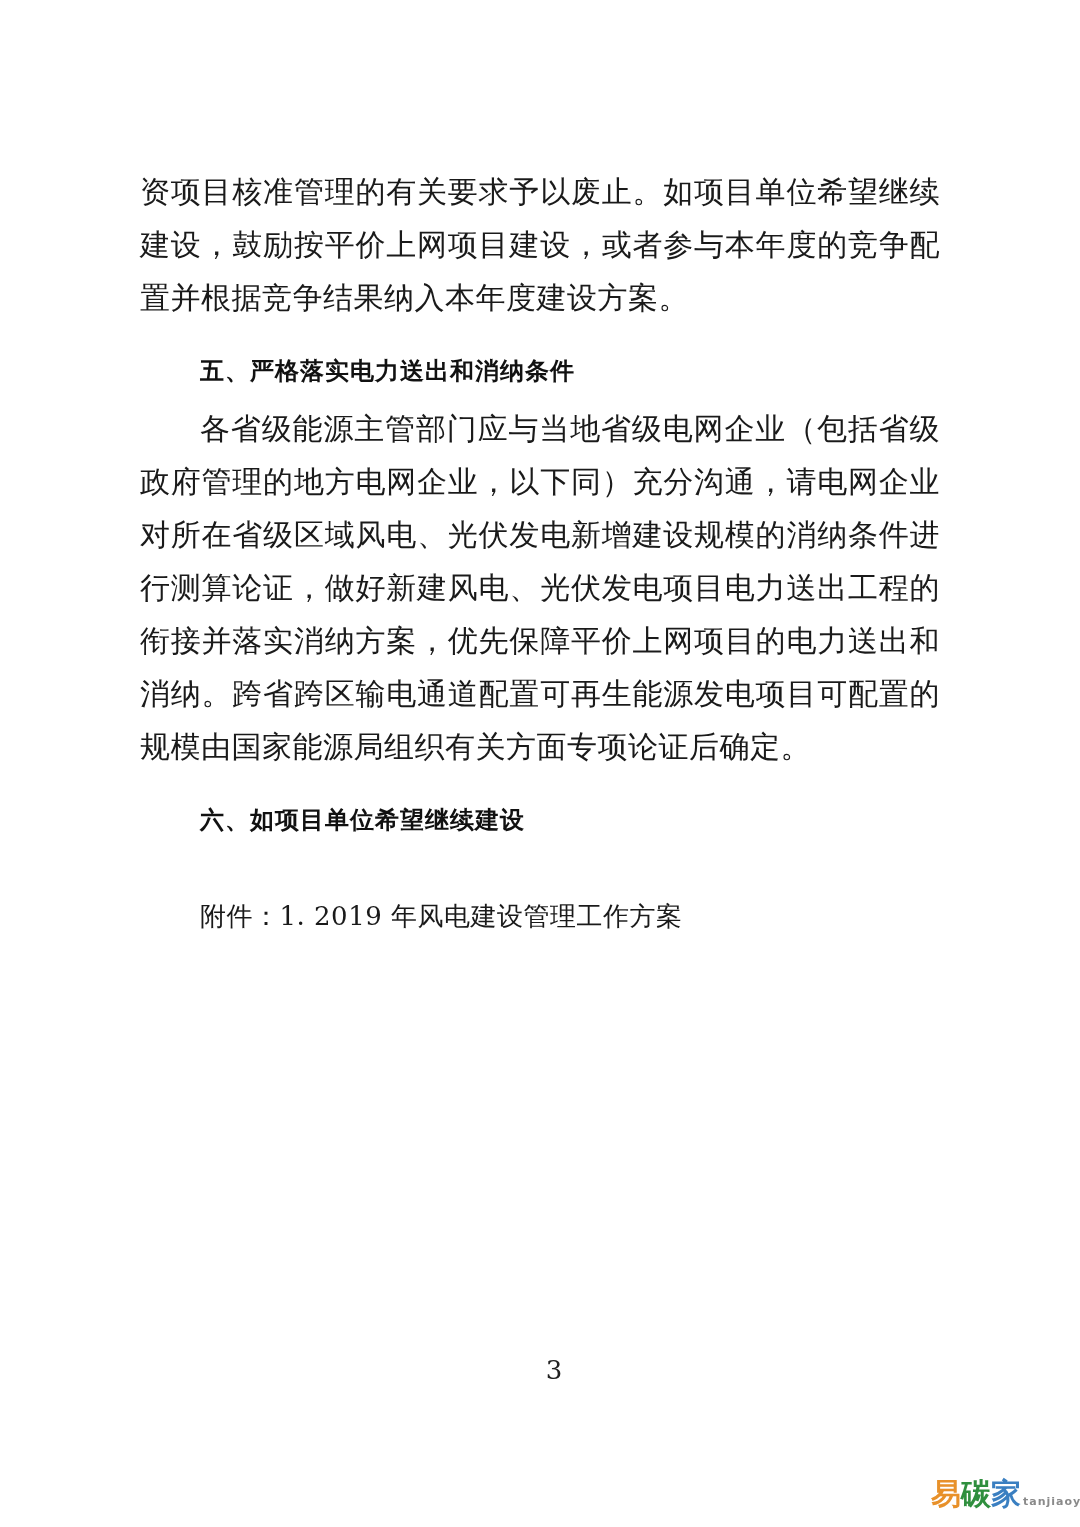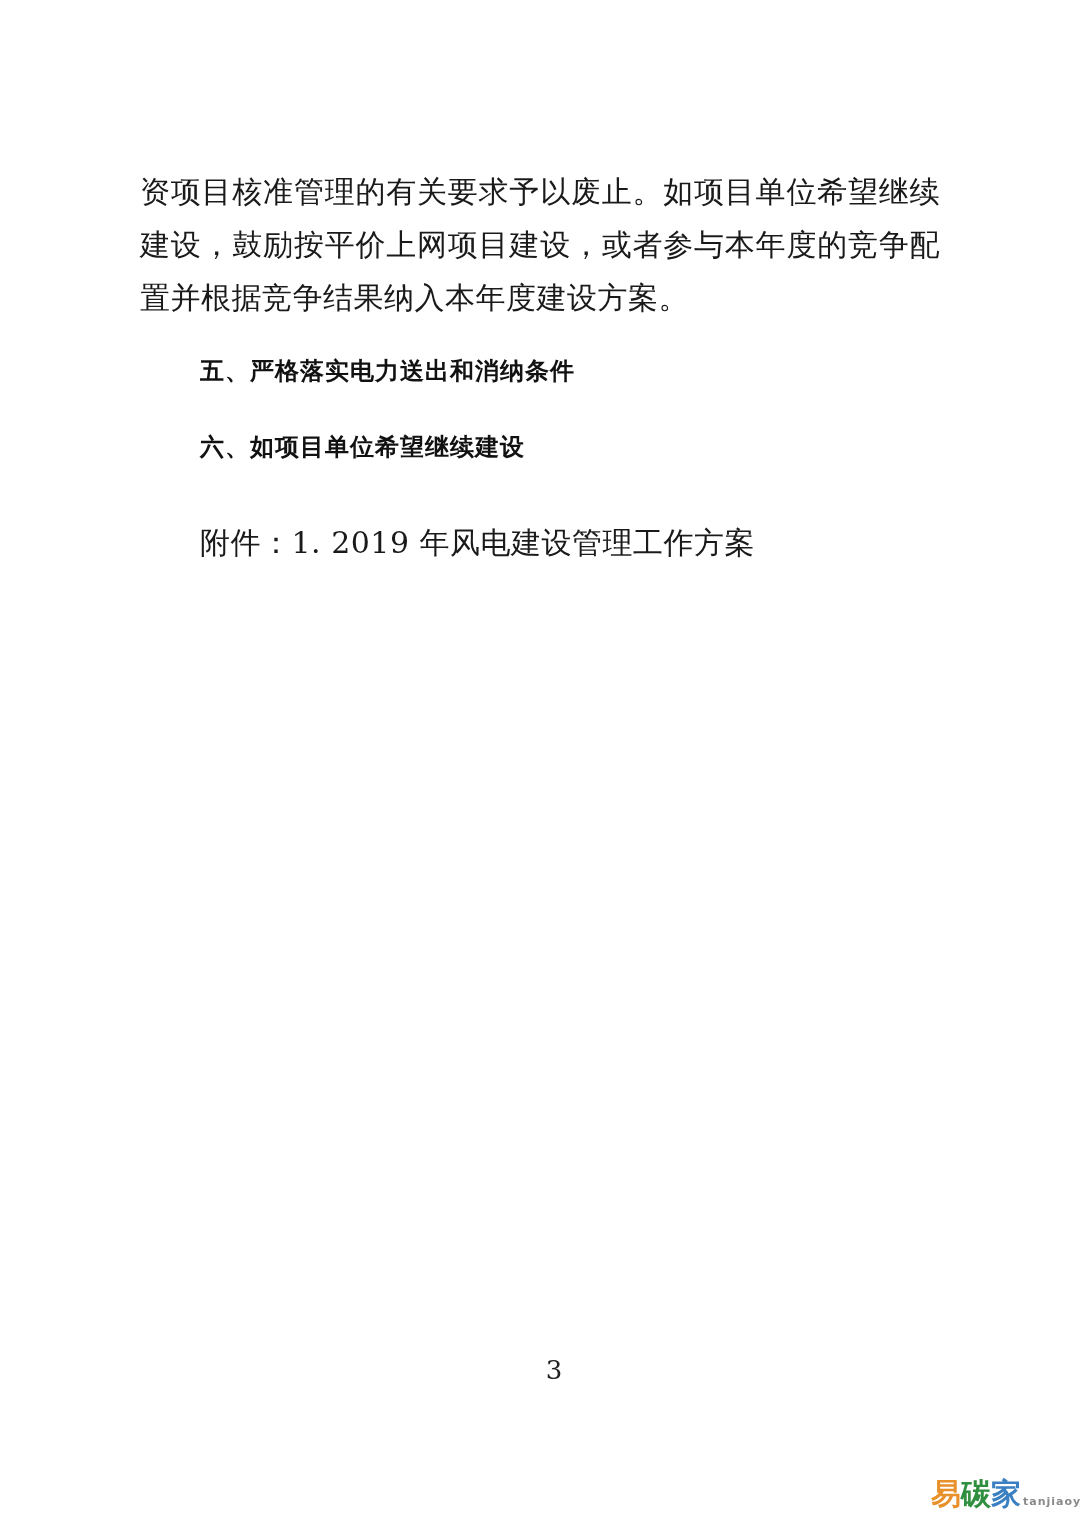--- a/index.html
+++ b/index.html
@@ -44,21 +44,21 @@
     line-height: 58px;
     color: #111111;
     text-indent: 60px;
     letter-spacing: 1px;
     margin: 6px 0 2px 0;
   }
   .spacer-sm { height: 10px; }
   .spacer-md { height: 40px; }
   .attachment {
     font-family: "DejaVu Serif", "Liberation Serif", serif;
-    font-size: 30px;
+    font-size: 26px;
     line-height: 50px;
     color: #1a1a1a;
     text-indent: 60px;
     letter-spacing: 0.5px;
     white-space: pre;
   }
   .page-number {
     position: absolute;
     left: 0;
     right: 0;
@@ -103,20 +103,21 @@
 <div class="page">
 
   <div class="content">
 
     <p class="para">资项目核准管理的有关要求予以废止。如项目单位希望继续建设，鼓励按平价上网项目建设，或者参与本年度的竞争配置并根据竞争结果纳入本年度建设方案。</p>
 
     <div class="spacer-sm"></div>
 
     <h2 class="heading">五、严格落实电力送出和消纳条件</h2>
 
+    <p class="para indent">各省级能源主管部门应与当地省级电网企业（包括省级政府管理的地方电网企业，以下同）充分沟通，请电网企业对所在省级区域风电、光伏发电新增建设规模的消纳条件进行测算论证，做好新建风电、光伏发电项目电力送出工程的衔接并落实消纳方案，优先保障平价上网项目的电力送出和消纳。跨省跨区输电通道配置可再生能源发电项目可配置的规模由国家能源局组织有关方面专项论证后确定。</p>
 
     <div class="spacer-sm"></div>
 
     <h2 class="heading">六、如项目单位希望继续建设</h2>
 
 
 
     <div class="spacer-md"></div>
 
     <div class="attachment"><span>附件：</span><span>1. 2019 年风电建设管理工作方案</span></div>

